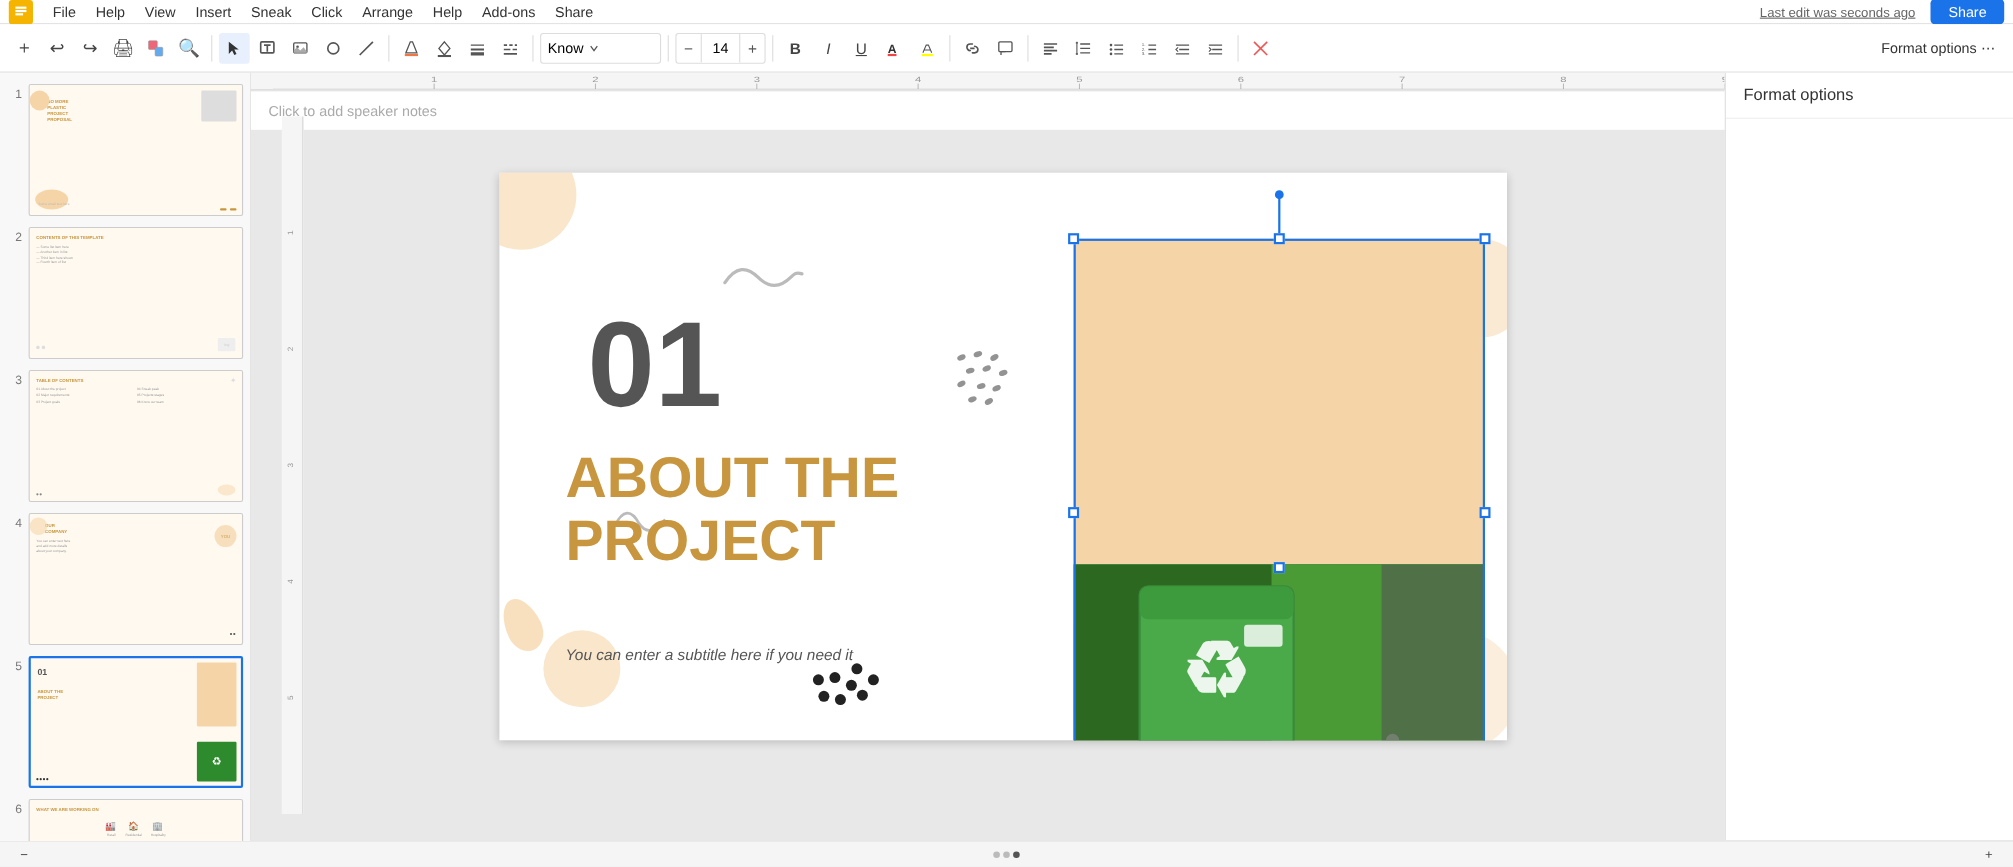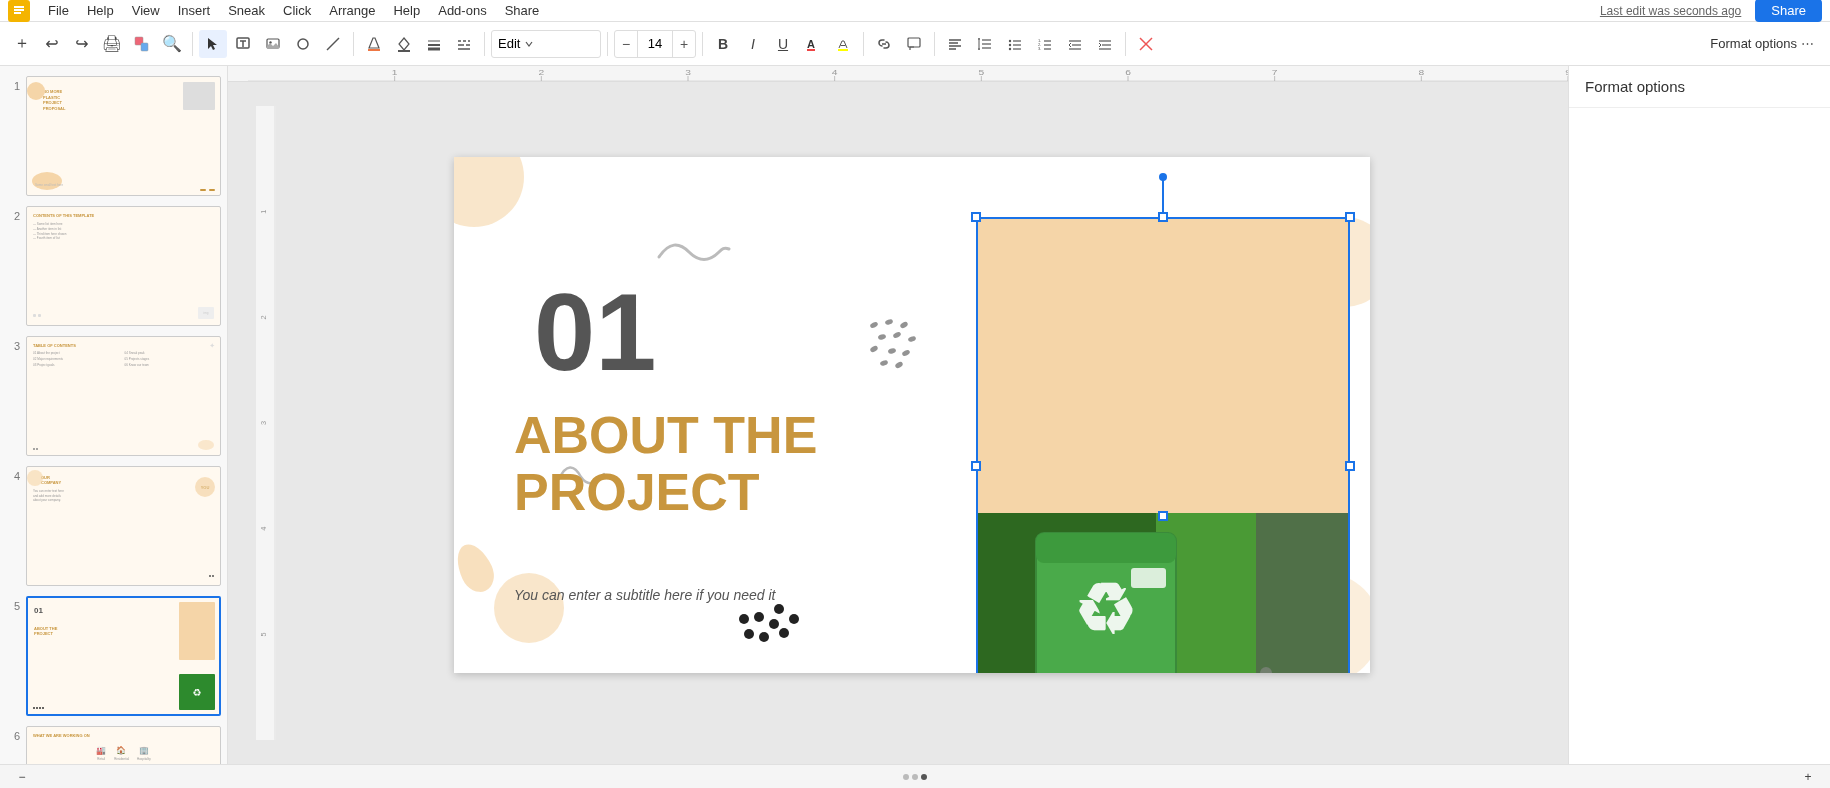--- a/index.html
+++ b/index.html
@@ -415,21 +415,21 @@
   <button class="tb-btn" title="Border dash">
     <svg width="16" height="16" viewBox="0 0 16 16">
         <line x1="2" y1="5" x2="14" y2="5" stroke="#555" stroke-width="1.5" stroke-dasharray="3,2"></line>
         <line x1="2" y1="9" x2="14" y2="9" stroke="#555" stroke-width="1.5" stroke-dasharray="6,2"></line>
         <line x1="2" y1="13" x2="14" y2="13" stroke="#555" stroke-width="1.5"></line>
       </svg>
   </button>
   <div class="toolbar-sep"></div>
 
   <div class="font-select">
-    <span>Edit</span>
+    <span>Know</span>
     <svg width="10" height="10" viewBox="0 0 10 10">
         <path d="M2 3 L5 7 L8 3" fill="none" stroke="#555" stroke-width="1.2"></path>
       </svg>
   </div>
   <div class="toolbar-sep"></div>
   <div class="font-size-group">
     <button class="font-size-btn">−</button>
     <input class="font-size-input" type="text" value="14" style="">
     <button class="font-size-btn">+</button>
   </div>
@@ -801,20 +801,23 @@
           <div class="handle tr"></div>
           <div class="handle ml"></div>
           <div class="handle mr"></div>
 
           <div class="handle mid"></div>
         </div>
 
       </div>
     </div>
 
+    <div class="speaker-notes">
+      <span>Click to add speaker notes</span>
+    </div>
   </div>
 
   <div class="format-panel">
     <div class="format-panel-header">Format options</div>
   </div>
 
 </div>
 
 <div class="bottom-bar">
   <button class="tb-btn" style="font-size:12px; width:20px; height:20px;">−</button>

